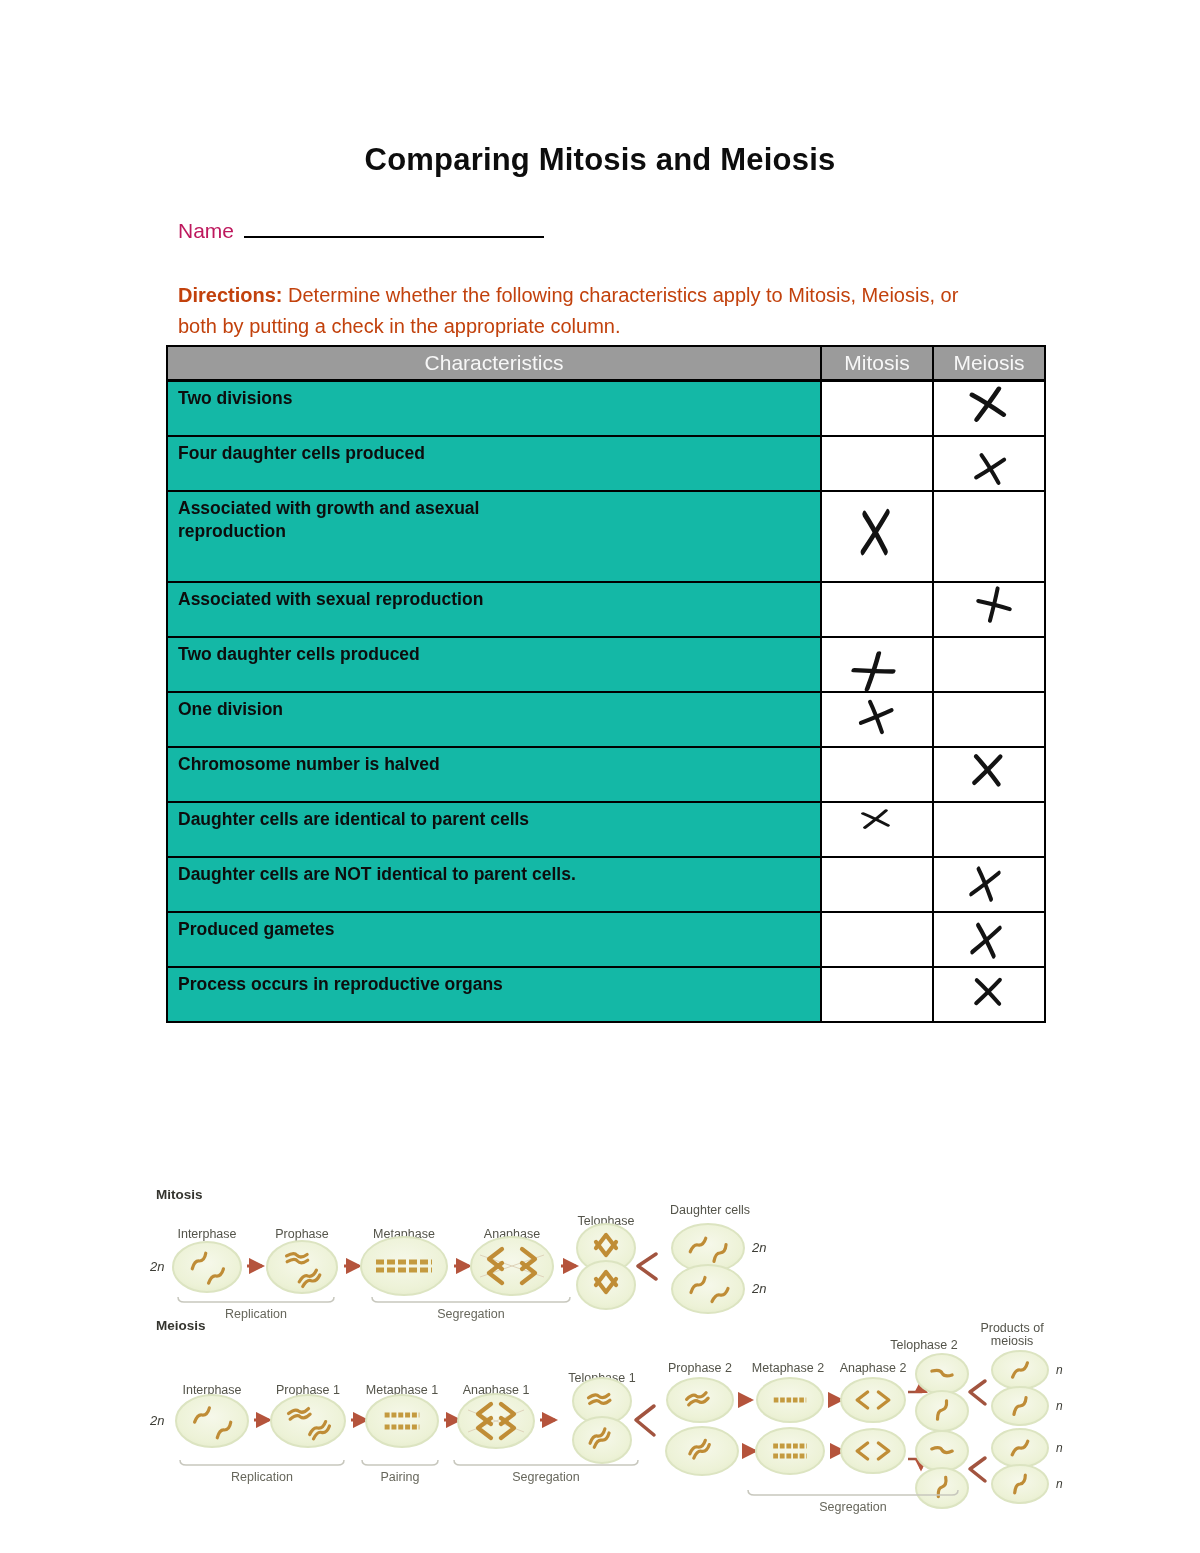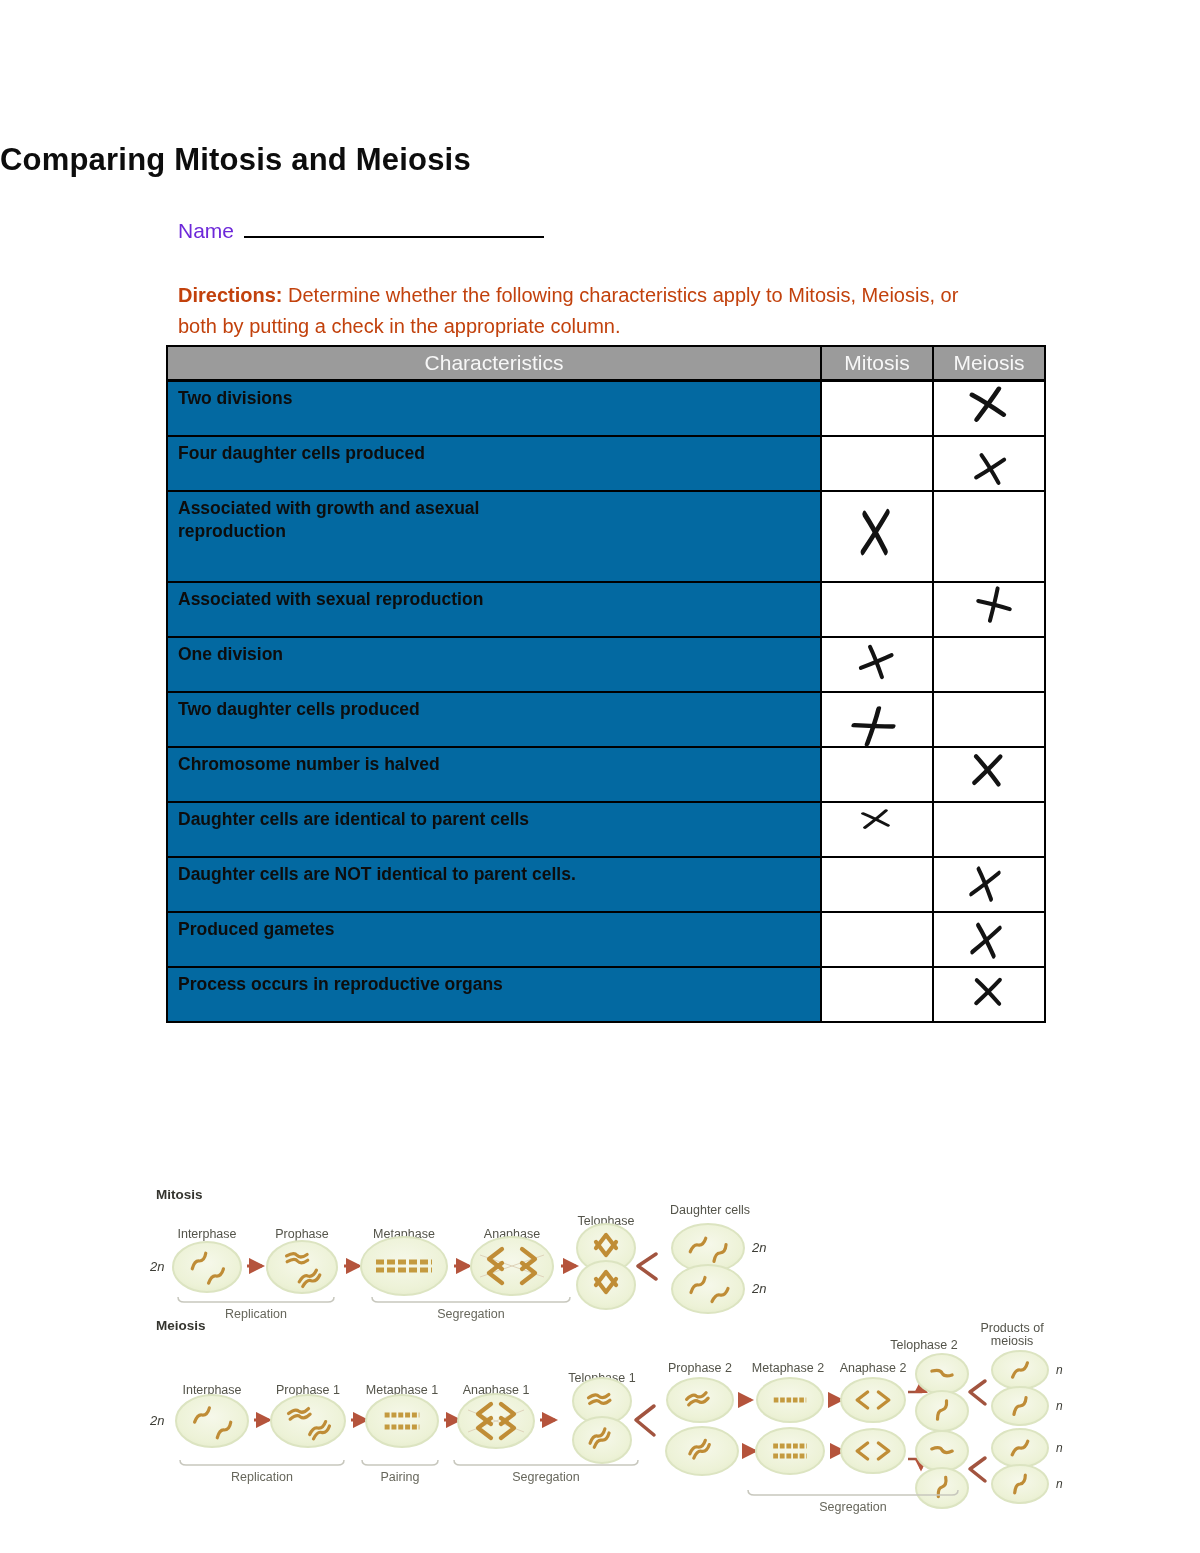--- a/index.html
+++ b/index.html
@@ -2,37 +2,37 @@
 <html><head>
 <meta charset="utf-8">
 <style>
   html,body{margin:0;padding:0;}
   body{
     width:1200px;height:1553px;position:relative;background:#ffffff;
     font-family:"Liberation Sans",sans-serif;color:#0d0d0d;overflow:hidden;
   }
   .abs{position:absolute;}
   
-  #doc-title{left:0;right:0;top:142px;text-align:left;font-size:31px;font-weight:bold;letter-spacing:.2px;}
-  #name-row{left:178px;top:216px;font-size:21px;color:#6d28d9;}
+  #doc-title{left:0;right:0;top:142px;text-align:center;font-size:31px;font-weight:bold;letter-spacing:.2px;}
+  #name-row{left:178px;top:216px;font-size:21px;color:#be185d;}
   #name-underline{display:inline-block;width:300px;border-bottom:2.5px solid #000;height:20px;margin-left:10px;}
   #directions{left:178px;top:260px;width:800px;font-size:20px;line-height:31px;color:#c2410c;}
   #directions b{font-weight:bold;}
   
   #cmp-table{left:166px;top:345px;border-collapse:collapse;table-layout:fixed;}
   #cmp-table th,#cmp-table td{border:2px solid #000;}
   #cmp-table th{
     background:#9b9b9b;color:#f7f7f7;font-weight:400;height:30px;
     font-size:21px;text-align:center;border-bottom-width:3px;margin-left:44px;
   }
   th.col-char{width:650px;}
   th.col-mark{width:108px;font-size:20px;}
   td.char-cell{
     font-weight:bold;font-size:17.5px;padding:5px 10px;vertical-align:top;
-    line-height:1.35;white-space:pre-line;background:#0369a1;
+    line-height:1.35;white-space:pre-line;background:#14b8a6;
   }
   #cmp-table tbody tr{height:55px;}
   #cmp-table tbody tr.tall{height:91px;}
   td.mark-cell{text-align:center;vertical-align:middle;background:#fff;}
   .xmark{overflow:visible;display:inline-block;}
   .xmark path{fill:none;stroke:#131313;stroke-width:4;stroke-linecap:round;}
   
   svg.diag{position:absolute;overflow:visible;}
   svg text{font-family:"Liberation Sans",sans-serif;}
   .dtitle{font-size:13.5px;font-weight:bold;fill:#35352f;}
@@ -125,33 +125,33 @@
         <td class="char-cell">Associated with sexual reproduction</td>
         <td class="mark-cell"></td>
         <td class="mark-cell"><svg class="xmark" width="50" height="40" viewBox="0 0 50 40">
             <g transform="translate(6,-2) rotate(-28 24 20)">
               <path d="M12,9 Q22,17 36,31"></path>
               <path d="M35,7 Q26,18 13,32"></path>
             </g>
           </svg></td>
       </tr>
       <tr>
+        <td class="char-cell">Two daughter cells produced</td>
+        <td class="mark-cell"><svg class="xmark" width="50" height="40" viewBox="0 0 50 40">
+            <g transform="translate(2,6) rotate(58 24 20) scale(1,1.3)">
+              <path d="M12,9 Q22,17 36,31"></path>
+              <path d="M35,7 Q26,18 13,32"></path>
+            </g>
+          </svg></td>
+        <td class="mark-cell"></td>
+      </tr>
+      <tr>
         <td class="char-cell">One division</td>
         <td class="mark-cell"><svg class="xmark" width="50" height="40" viewBox="0 0 50 40">
             <g transform="rotate(26 24 20)">
-              <path d="M12,9 Q22,17 36,31"></path>
-              <path d="M35,7 Q26,18 13,32"></path>
-            </g>
-          </svg></td>
-        <td class="mark-cell"></td>
-      </tr>
-      <tr>
-        <td class="char-cell">Two daughter cells produced</td>
-        <td class="mark-cell"><svg class="xmark" width="50" height="40" viewBox="0 0 50 40">
-            <g transform="translate(2,6) rotate(58 24 20) scale(1,1.3)">
               <path d="M12,9 Q22,17 36,31"></path>
               <path d="M35,7 Q26,18 13,32"></path>
             </g>
           </svg></td>
         <td class="mark-cell"></td>
       </tr>
       <tr>
         <td class="char-cell">Chromosome number is halved</td>
         <td class="mark-cell"></td>
         <td class="mark-cell"><svg class="xmark" width="50" height="40" viewBox="0 0 50 40">

